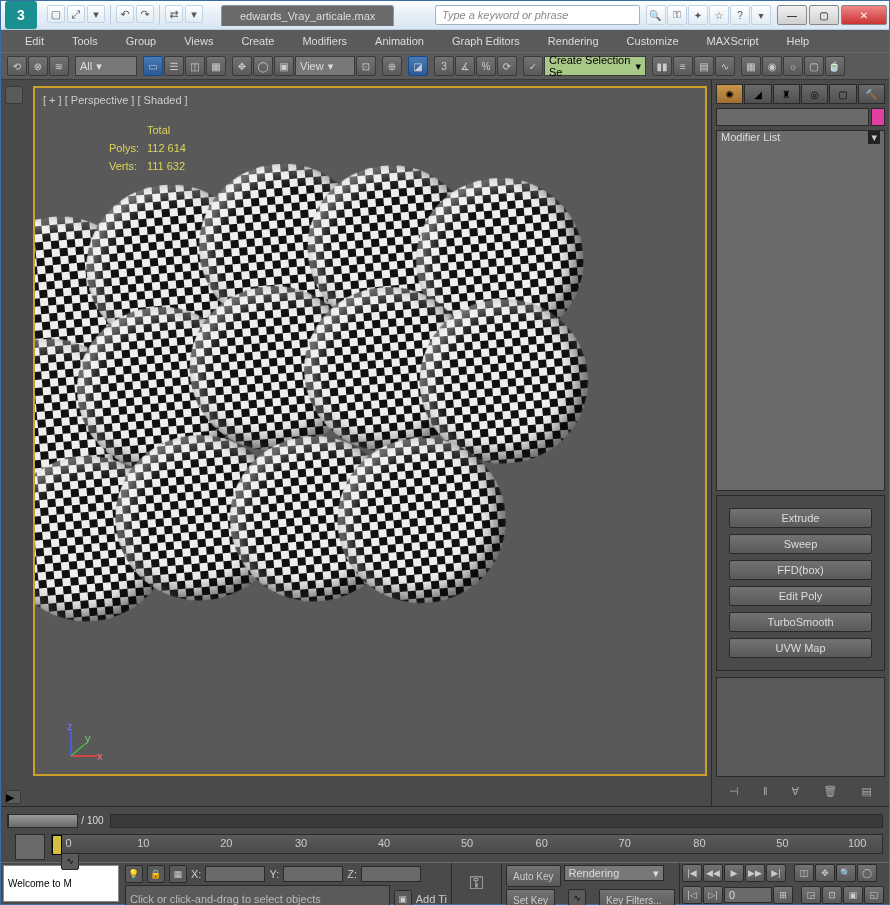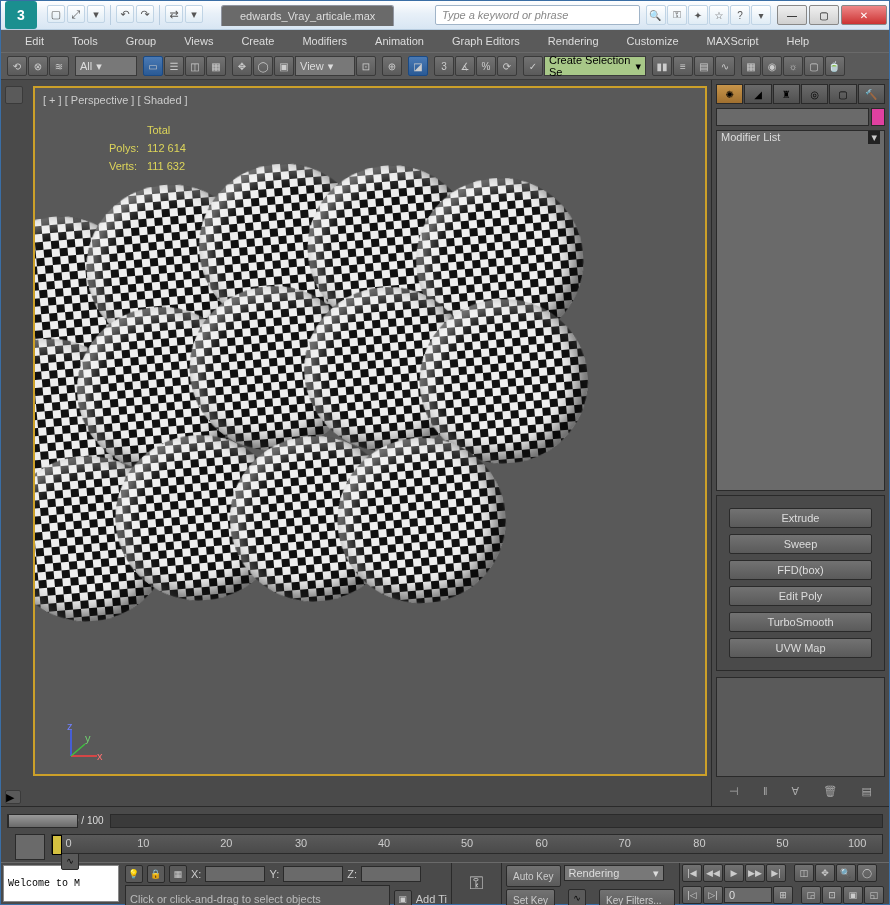--- a/index.html
+++ b/index.html
@@ -53,21 +53,21 @@
 .track-area{height:28px;background:#4a4a4a;border-top:1px solid #2a2a2a;display:flex;align-items:center;padding:0 6px;gap:6px}
 .slider-track{height:14px;background:#3a3a3a;border:1px solid #2a2a2a;position:relative}
 .slider-thumb{position:absolute;left:0;top:-1px;width:70px;height:14px;background:linear-gradient(#9a9a9a,#6a6a6a);border:1px solid #2a2a2a}
 .track-label{color:#ddd;font-size:10px}
 .timeline{height:28px;background:#4a4a4a;display:flex;align-items:flex-start;padding:0 6px 0 50px;gap:6px}
 .time-swatch{position:absolute;left:14px;width:30px;height:26px;border:1px solid #2a2a2a;background:#6a6a6a}
 .ruler{flex:1;height:20px;background:linear-gradient(#5a5a5a,#4a4a4a);border:1px solid #2a2a2a;position:relative;color:#ccc;font-size:9px}
 .ruler-tick{position:absolute;top:2px;transform:translateX(-50%)}
 .ruler-head{position:absolute;left:0;top:0;width:10px;height:20px;background:#d4c040;border:1px solid #000}
 .status{height:42px;background:#4a4a4a;border-top:1px solid #6a6a6a;display:flex}
-.status-left{width:116px;background:#fff;border:1px solid #888;margin:2px;padding:2px 4px;font-family:Liberation Mono, monospace;font-size:10px;display:flex;align-items:center}
+.status-left{width:116px;background:#fff;border:1px solid #888;margin:2px;padding:2px 4px;font-family:Liberation Sans, sans-serif;font-size:10px;display:flex;align-items:center}
 .status-mid{flex:1;display:flex;flex-direction:column}
 .coord-row{display:flex;align-items:center;gap:4px;padding:2px 4px;color:#ccc}
 .coord-box{width:60px;height:16px;background:#6a6a6a;border:1px solid #2a2a2a}
 .coord-icon{width:18px;height:18px;border:1px solid #2a2a2a;background:#5a5a5a;border-radius:2px;display:flex;align-items:center;justify-content:center;font-size:9px}
 .prompt-row{display:flex;align-items:center;gap:4px;padding:0 4px;color:#ccc}
 .prompt-box{flex:1;height:28px;background:#5a5a5a;border:1px solid #2a2a2a;padding:0 4px;display:flex;align-items:center;color:#bbb}
 .key-area{display:flex;flex-direction:column;gap:2px;padding:2px 4px;border-left:1px solid #2a2a2a}
 .key-btn{height:16px;padding:10px 6px;border:1px solid #2a2a2a;background:linear-gradient(#727272,#5a5a5a);color:#ccc;border-radius:2px;display:flex;align-items:center;font-size:10px}
 .key-combo{width:100px;height:16px;background:#787878;border:1px solid #2a2a2a;color:#ddd;padding:0 4px;display:flex;align-items:center;justify-content:space-between}
 .play-area{display:flex;align-items:center;gap:1px;padding:2px;border-left:1px solid #2a2a2a;flex-wrap:wrap;width:210px;align-content:center}

